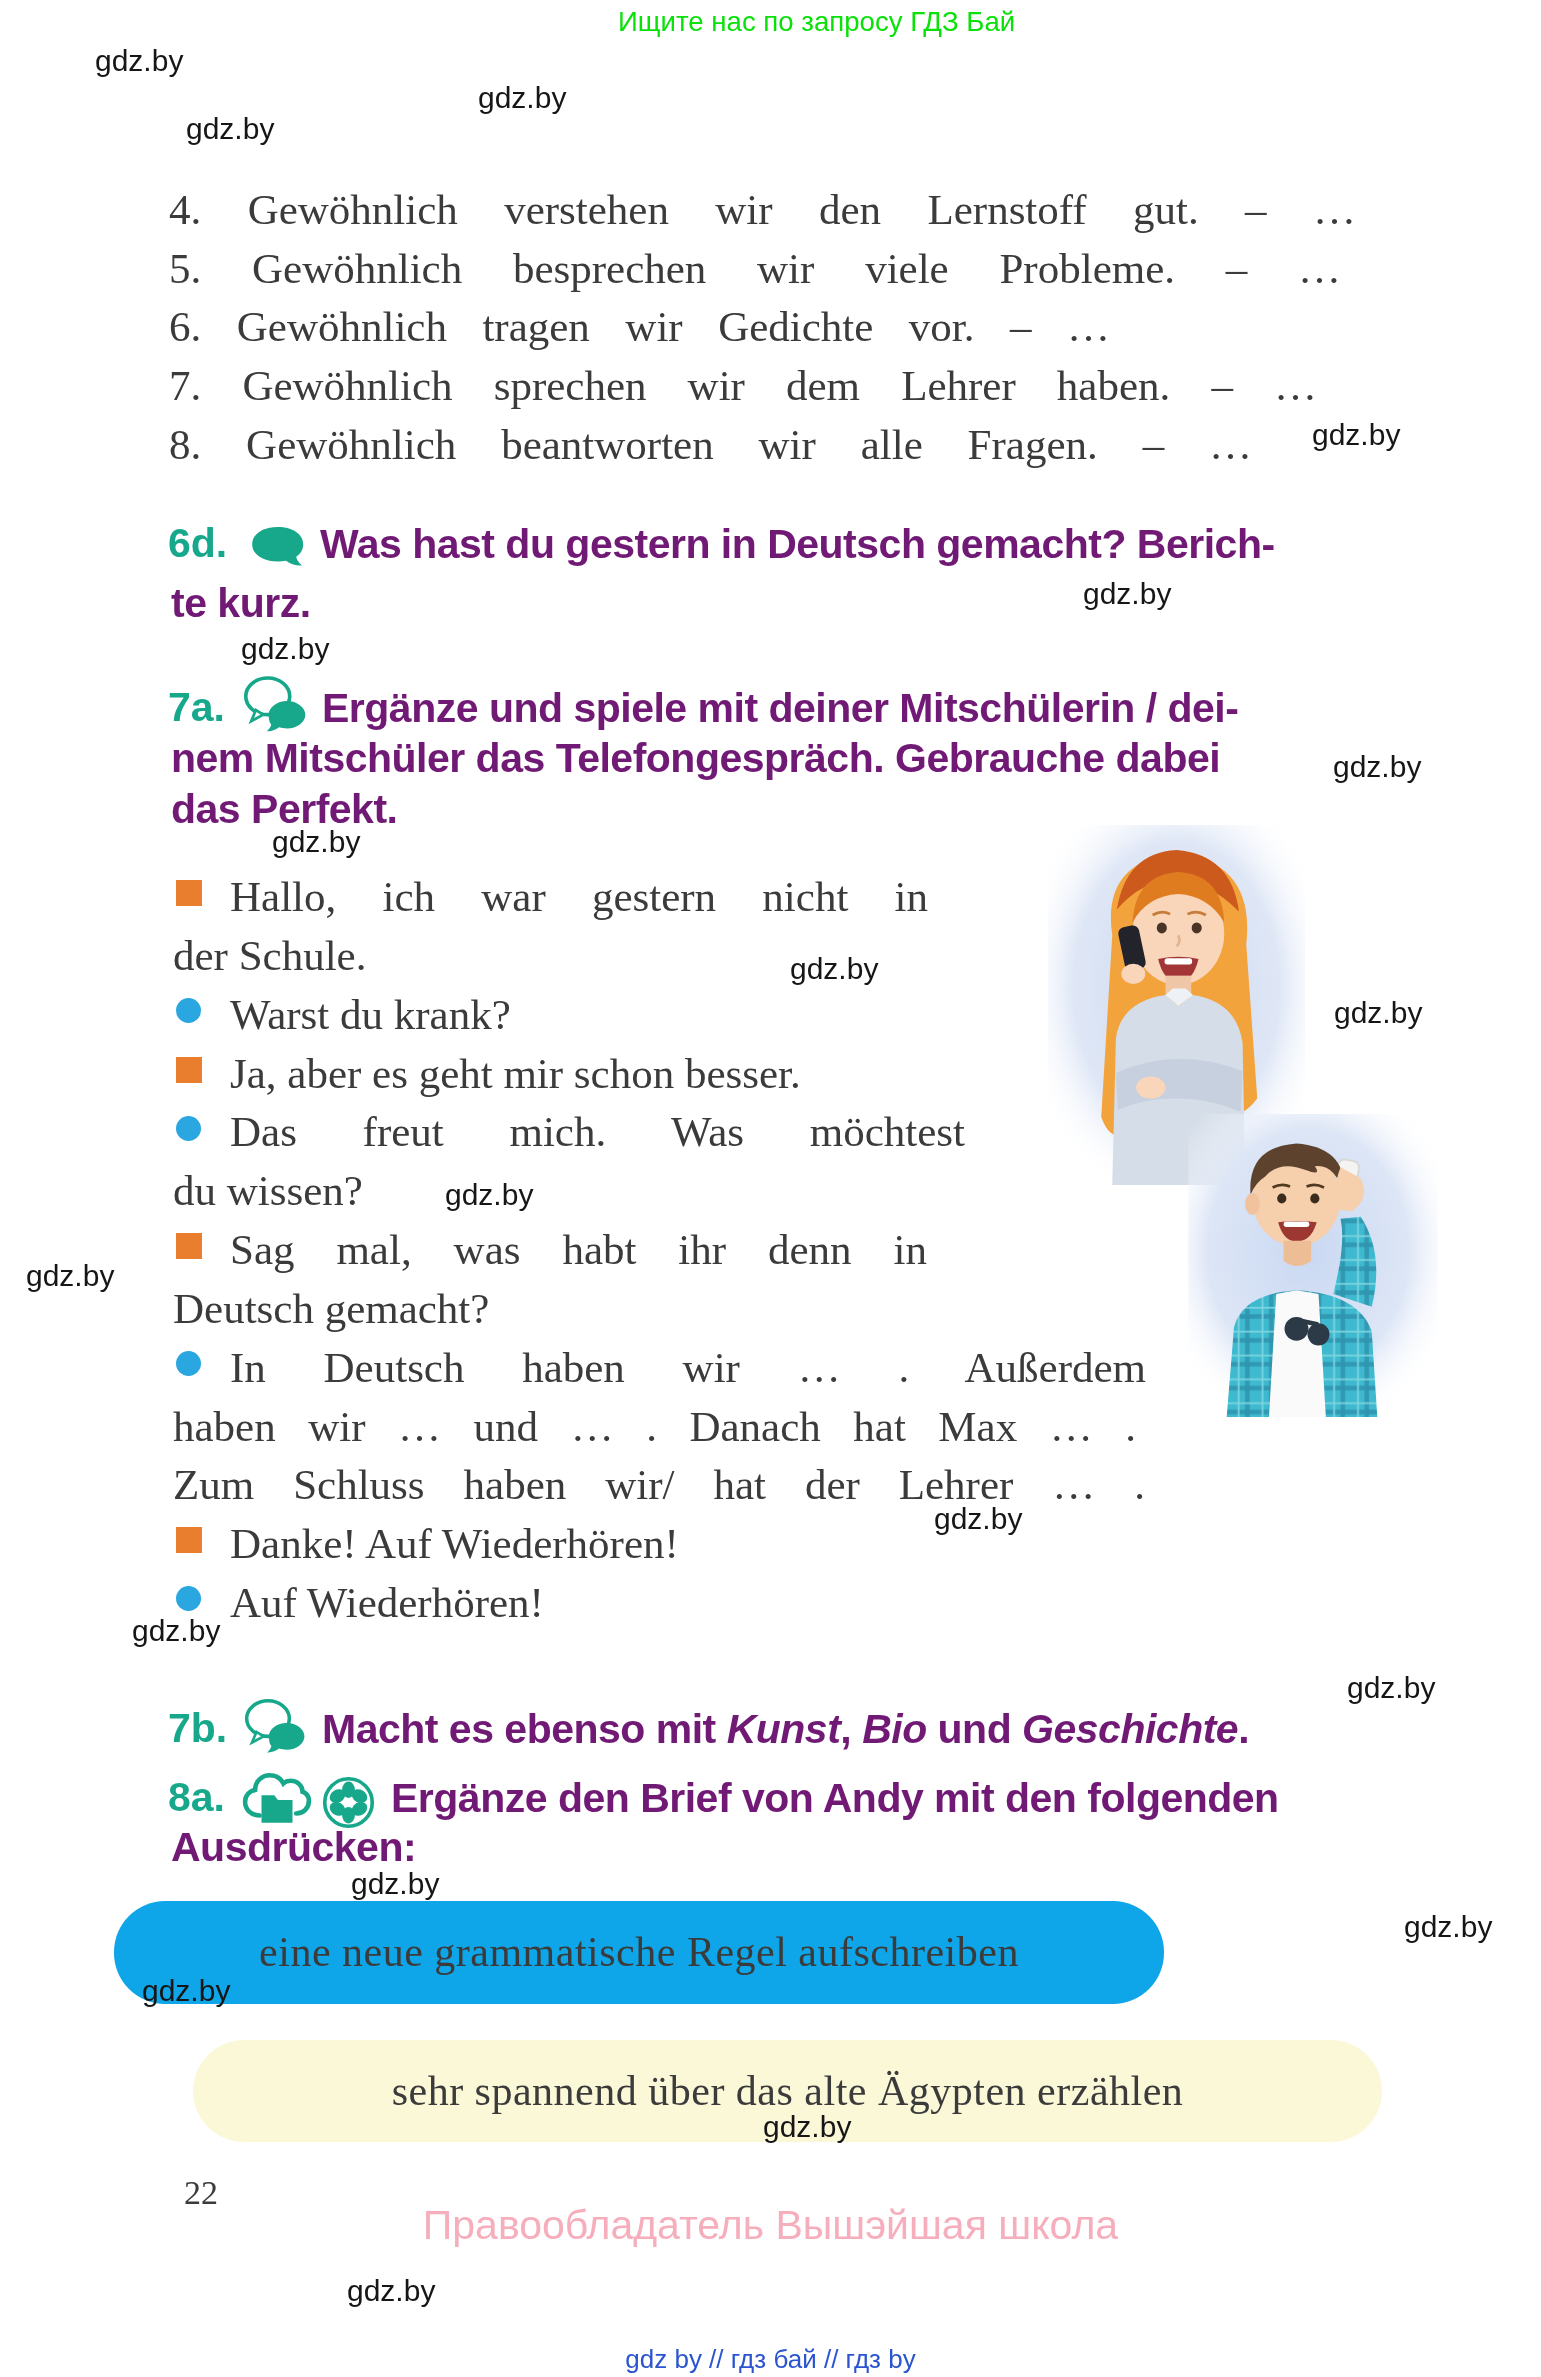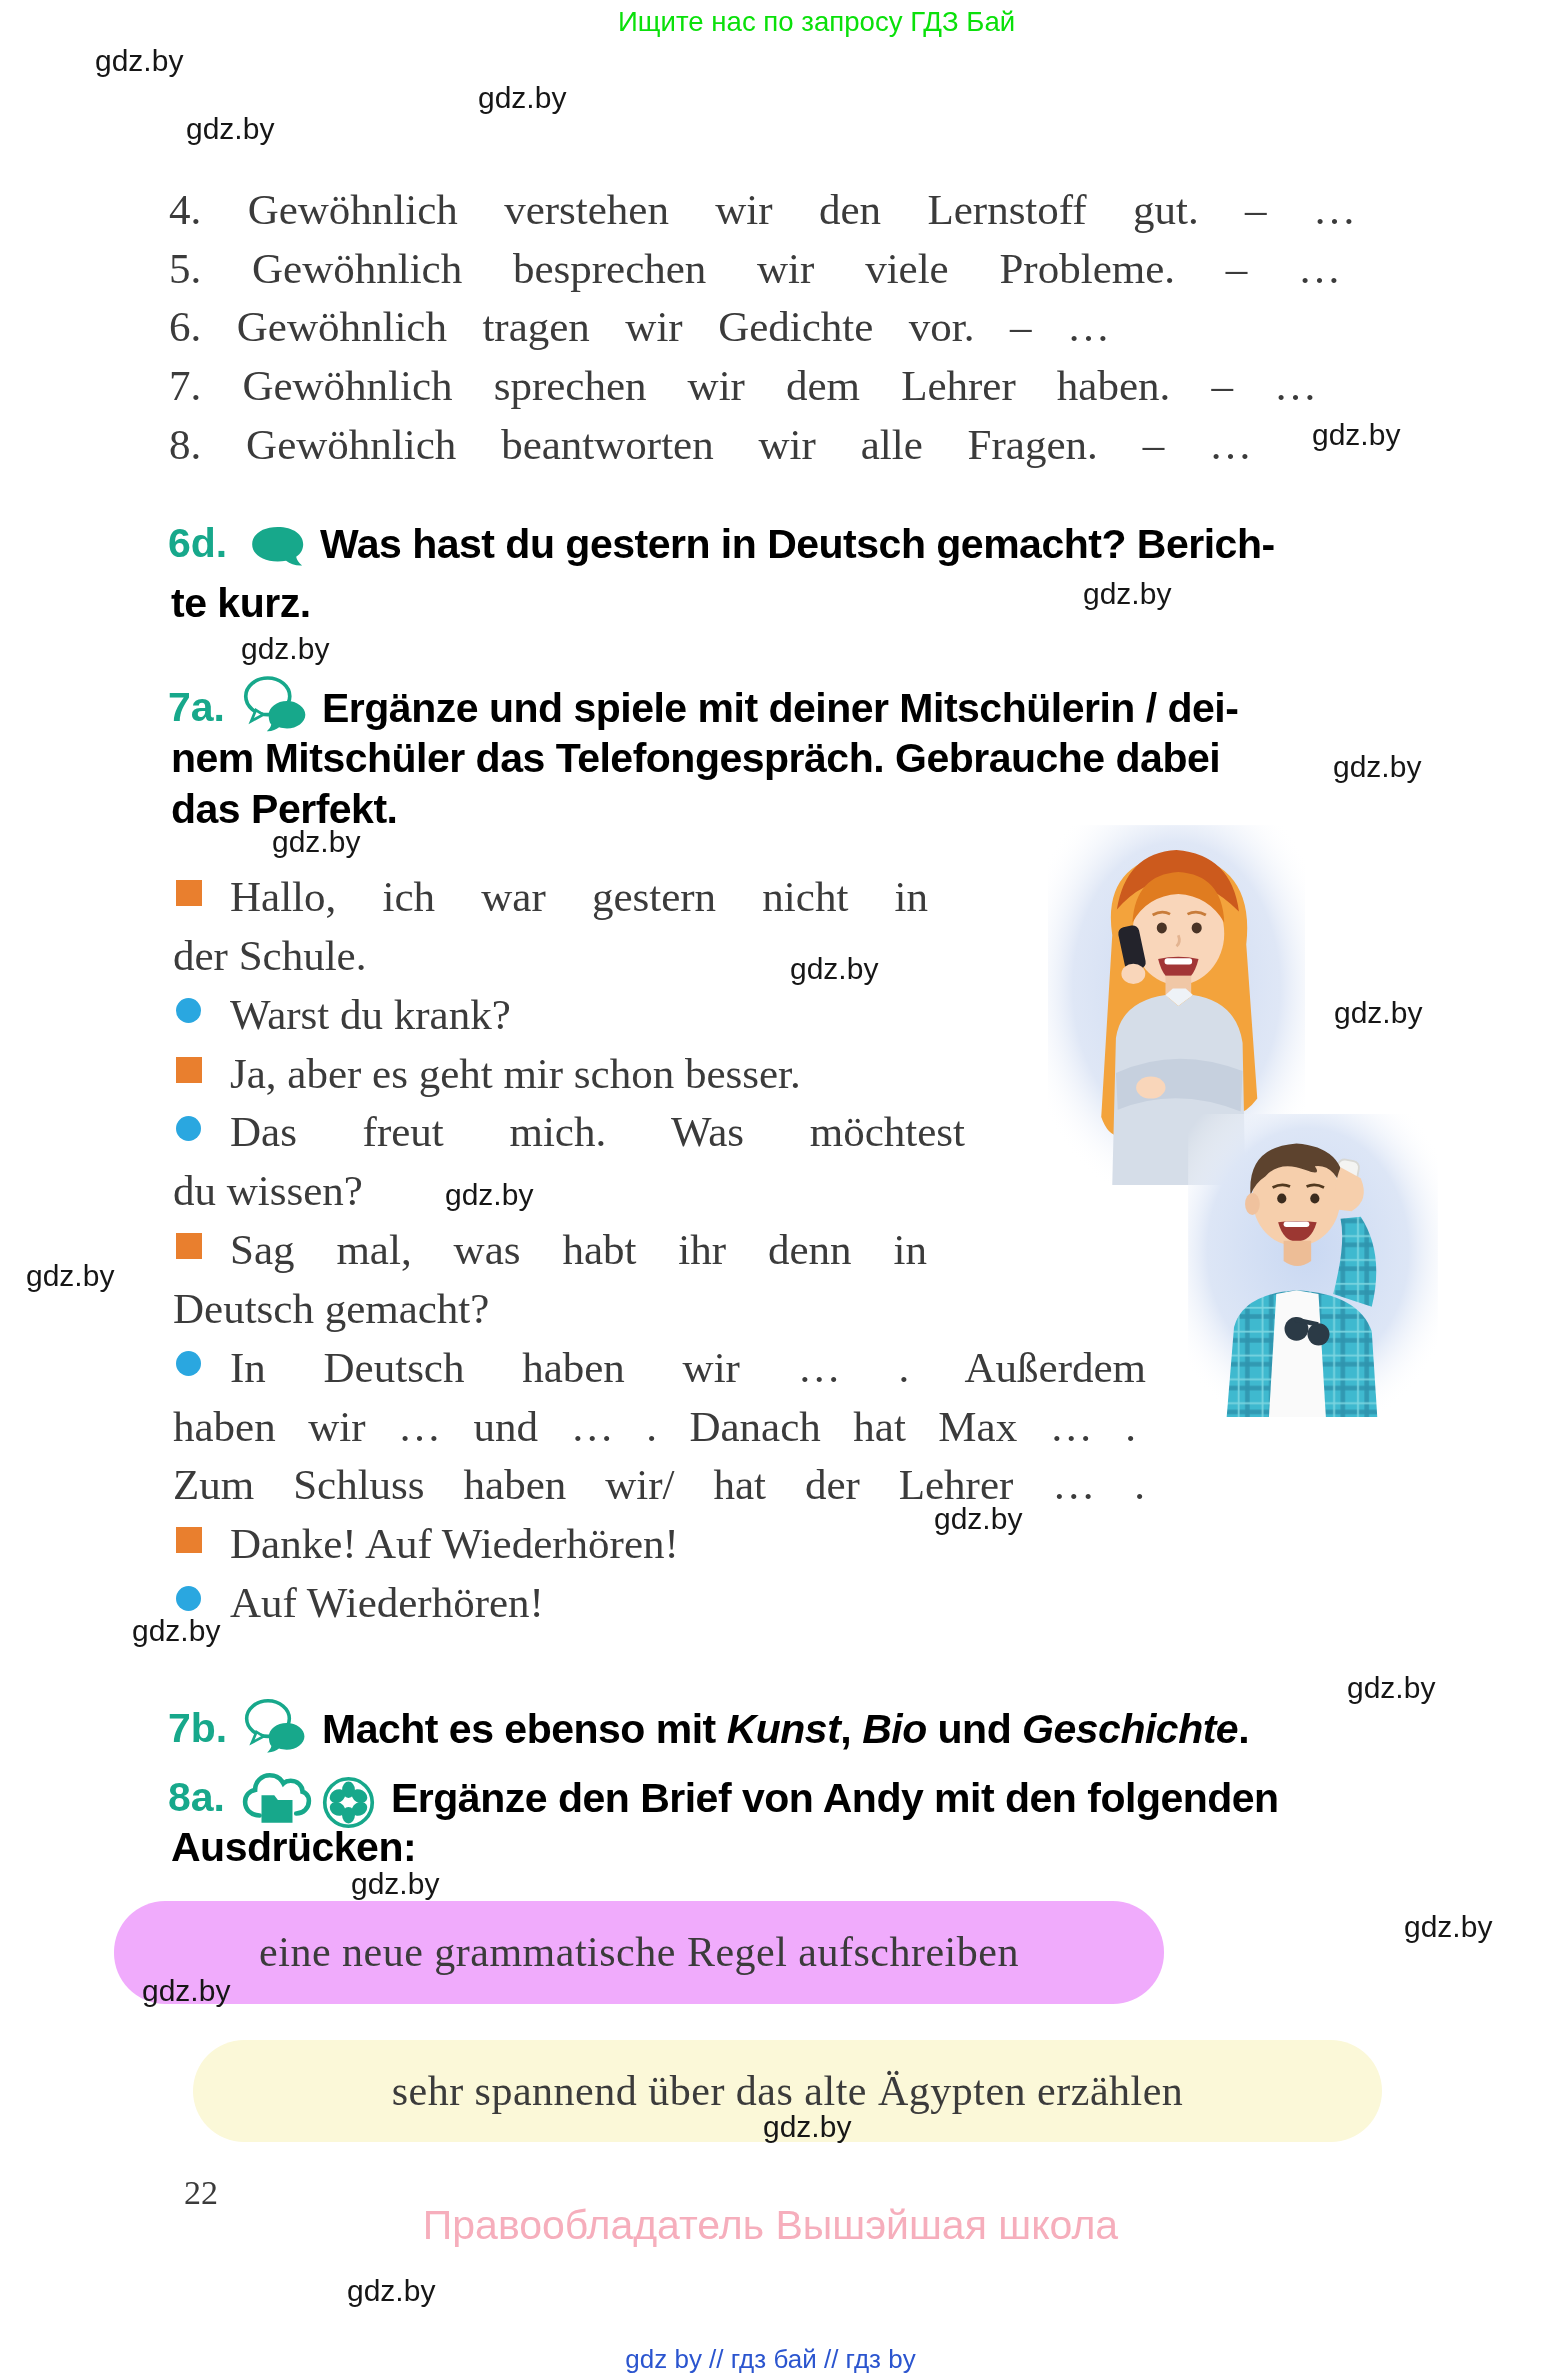--- a/index.html
+++ b/index.html
@@ -11,32 +11,32 @@
       font-size:30px;color:#161616;white-space:nowrap;}
   .promo{position:absolute;left:618px;top:5.5px;font-family:"Liberation Sans",sans-serif;
       font-size:27.6px;color:#0ae00a;white-space:nowrap;}
 
   
   .sline{position:absolute;font-size:43px;line-height:51px;color:#3b3b3b;white-space:nowrap;}
   .just{white-space:normal;text-align:justify;text-align-last:justify;}
 
   
   .hline{position:absolute;font-family:"Liberation Sans","DejaVu Sans",sans-serif;
-      font-weight:700;font-size:41px;line-height:48px;color:#000000;
+      font-weight:700;font-size:41px;line-height:48px;color:#701a75;
       letter-spacing:-0.5px;white-space:nowrap;}
   .exnum{position:absolute;font-family:"Liberation Sans",sans-serif;font-weight:700;
       font-size:41px;color:#17a88b;white-space:nowrap;}
 
   
   .sq{position:absolute;width:26px;height:26px;background:#e97f2e;}
   .ci{position:absolute;width:25px;height:25px;border-radius:50%;background:#2aa7e0;}
 
   
   .pinkbox{position:absolute;left:114px;top:1901px;width:1050px;height:103px;
-      border-radius:51px;background:#f0abfc;}
+      border-radius:51px;background:#0ea5e9;}
   .pinkbox .t,.yellowbox .t{display:block;width:100%;text-align:center;
       font-size:42px;color:#3b3b3b;letter-spacing:0.5px;}
   .pinkbox .t{line-height:103px;}
   .yellowbox{position:absolute;left:193px;top:2040px;width:1189px;height:102px;
       border-radius:51px;background:#fbf8d8;}
   .yellowbox .t{line-height:102px;}
 
   .pagenum{position:absolute;left:184px;top:2174px;font-size:34px;color:#3b3b3b;}
   .copyright{position:absolute;left:0;top:2202px;width:1541px;text-align:center;
       font-family:"Liberation Sans",sans-serif;font-size:41px;color:#f6aebc;white-space:nowrap;}

